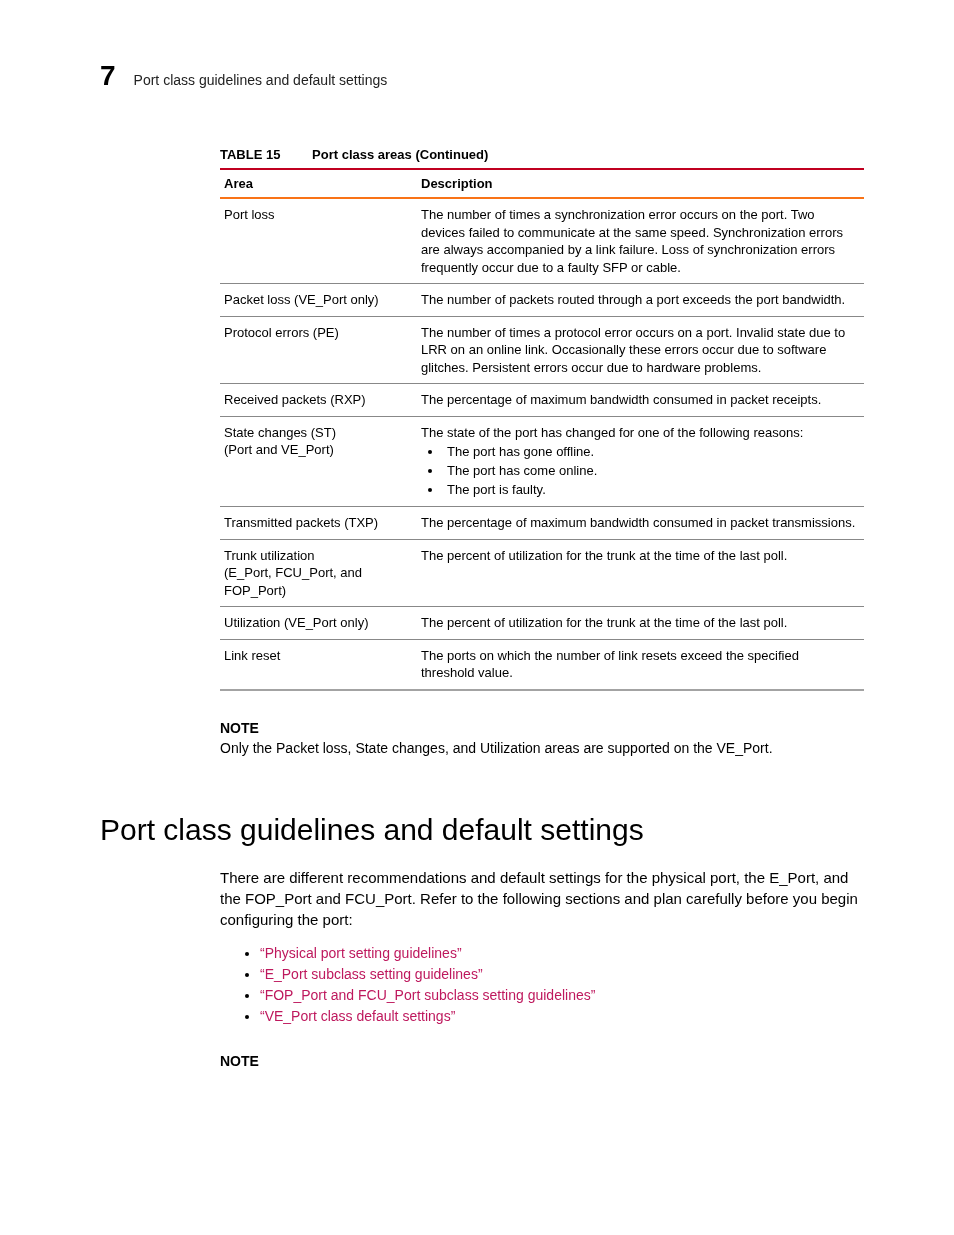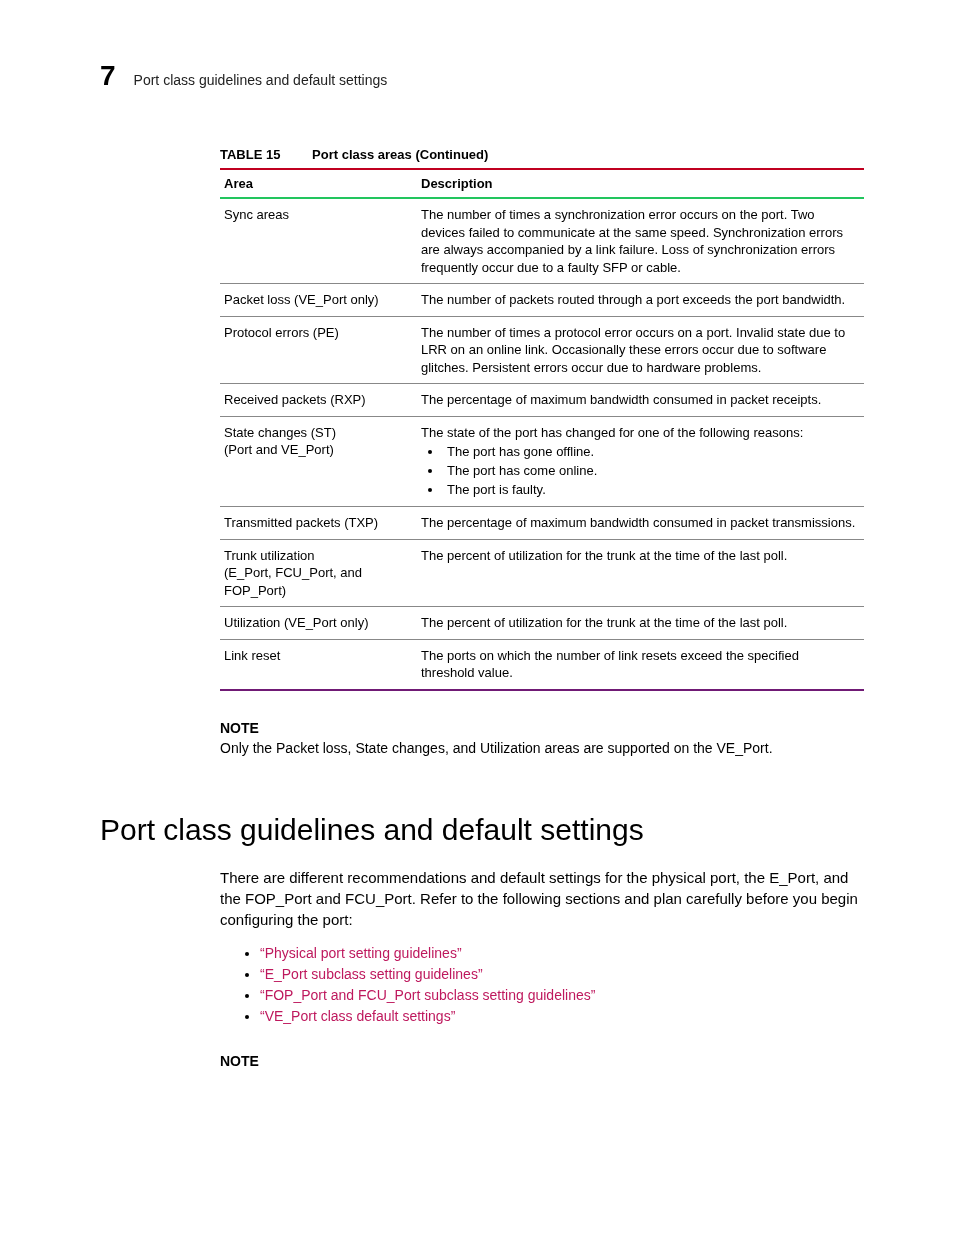--- a/index.html
+++ b/index.html
@@ -44,33 +44,33 @@
     font-weight: bold;
     margin-top: 38px;
   }
   table {
     border-collapse: collapse;
     width: 100%;
     font-size: 13px;
   }
   thead tr {
     border-top: 2px solid #c00020;
-    border-bottom: 2px solid #22c55e;
+    border-bottom: 2px solid #f97316;
   }
   th {
     text-align: left;
     font-weight: bold;
     padding: 6px 8px 6px 4px;
     vertical-align: top;
   }
   th.col-area { width: 185px; }
   tbody tr {
     border-bottom: 1px solid #888;
   }
-  tbody tr.last { border-bottom: 2px solid #701a75; }
+  tbody tr.last { border-bottom: 2px solid #a3a3a3; }
   td {
     padding: 7px 8px 7px 4px;
     vertical-align: top;
     line-height: 1.35;
   }
   td.area-cell { width: 185px; }
   .desc-intro { margin-bottom: 2px; }
   ul.cell-list {
     margin: 2px 0 0 0;
     padding-left: 22px;
@@ -130,21 +130,21 @@
 
     <table>
       <thead>
         <tr>
           <th class="col-area">Area</th>
           <th>Description</th>
         </tr>
       </thead>
       <tbody>
         <tr>
-          <td class="area-cell">Sync areas</td>
+          <td class="area-cell">Port loss</td>
           <td>The number of times a synchronization error occurs on the port. Two devices failed to communicate at the same speed. Synchronization errors are always accompanied by a link failure. Loss of synchronization errors frequently occur due to a faulty SFP or cable.</td>
         </tr>
         <tr>
           <td class="area-cell">Packet loss (VE_Port only)</td>
           <td>The number of packets routed through a port exceeds the port bandwidth.</td>
         </tr>
         <tr>
           <td class="area-cell">Protocol errors (PE)</td>
           <td>The number of times a protocol error occurs on a port. Invalid state due to LRR on an online link. Occasionally these errors occur due to software glitches. Persistent errors occur due to hardware problems.</td>
         </tr>

